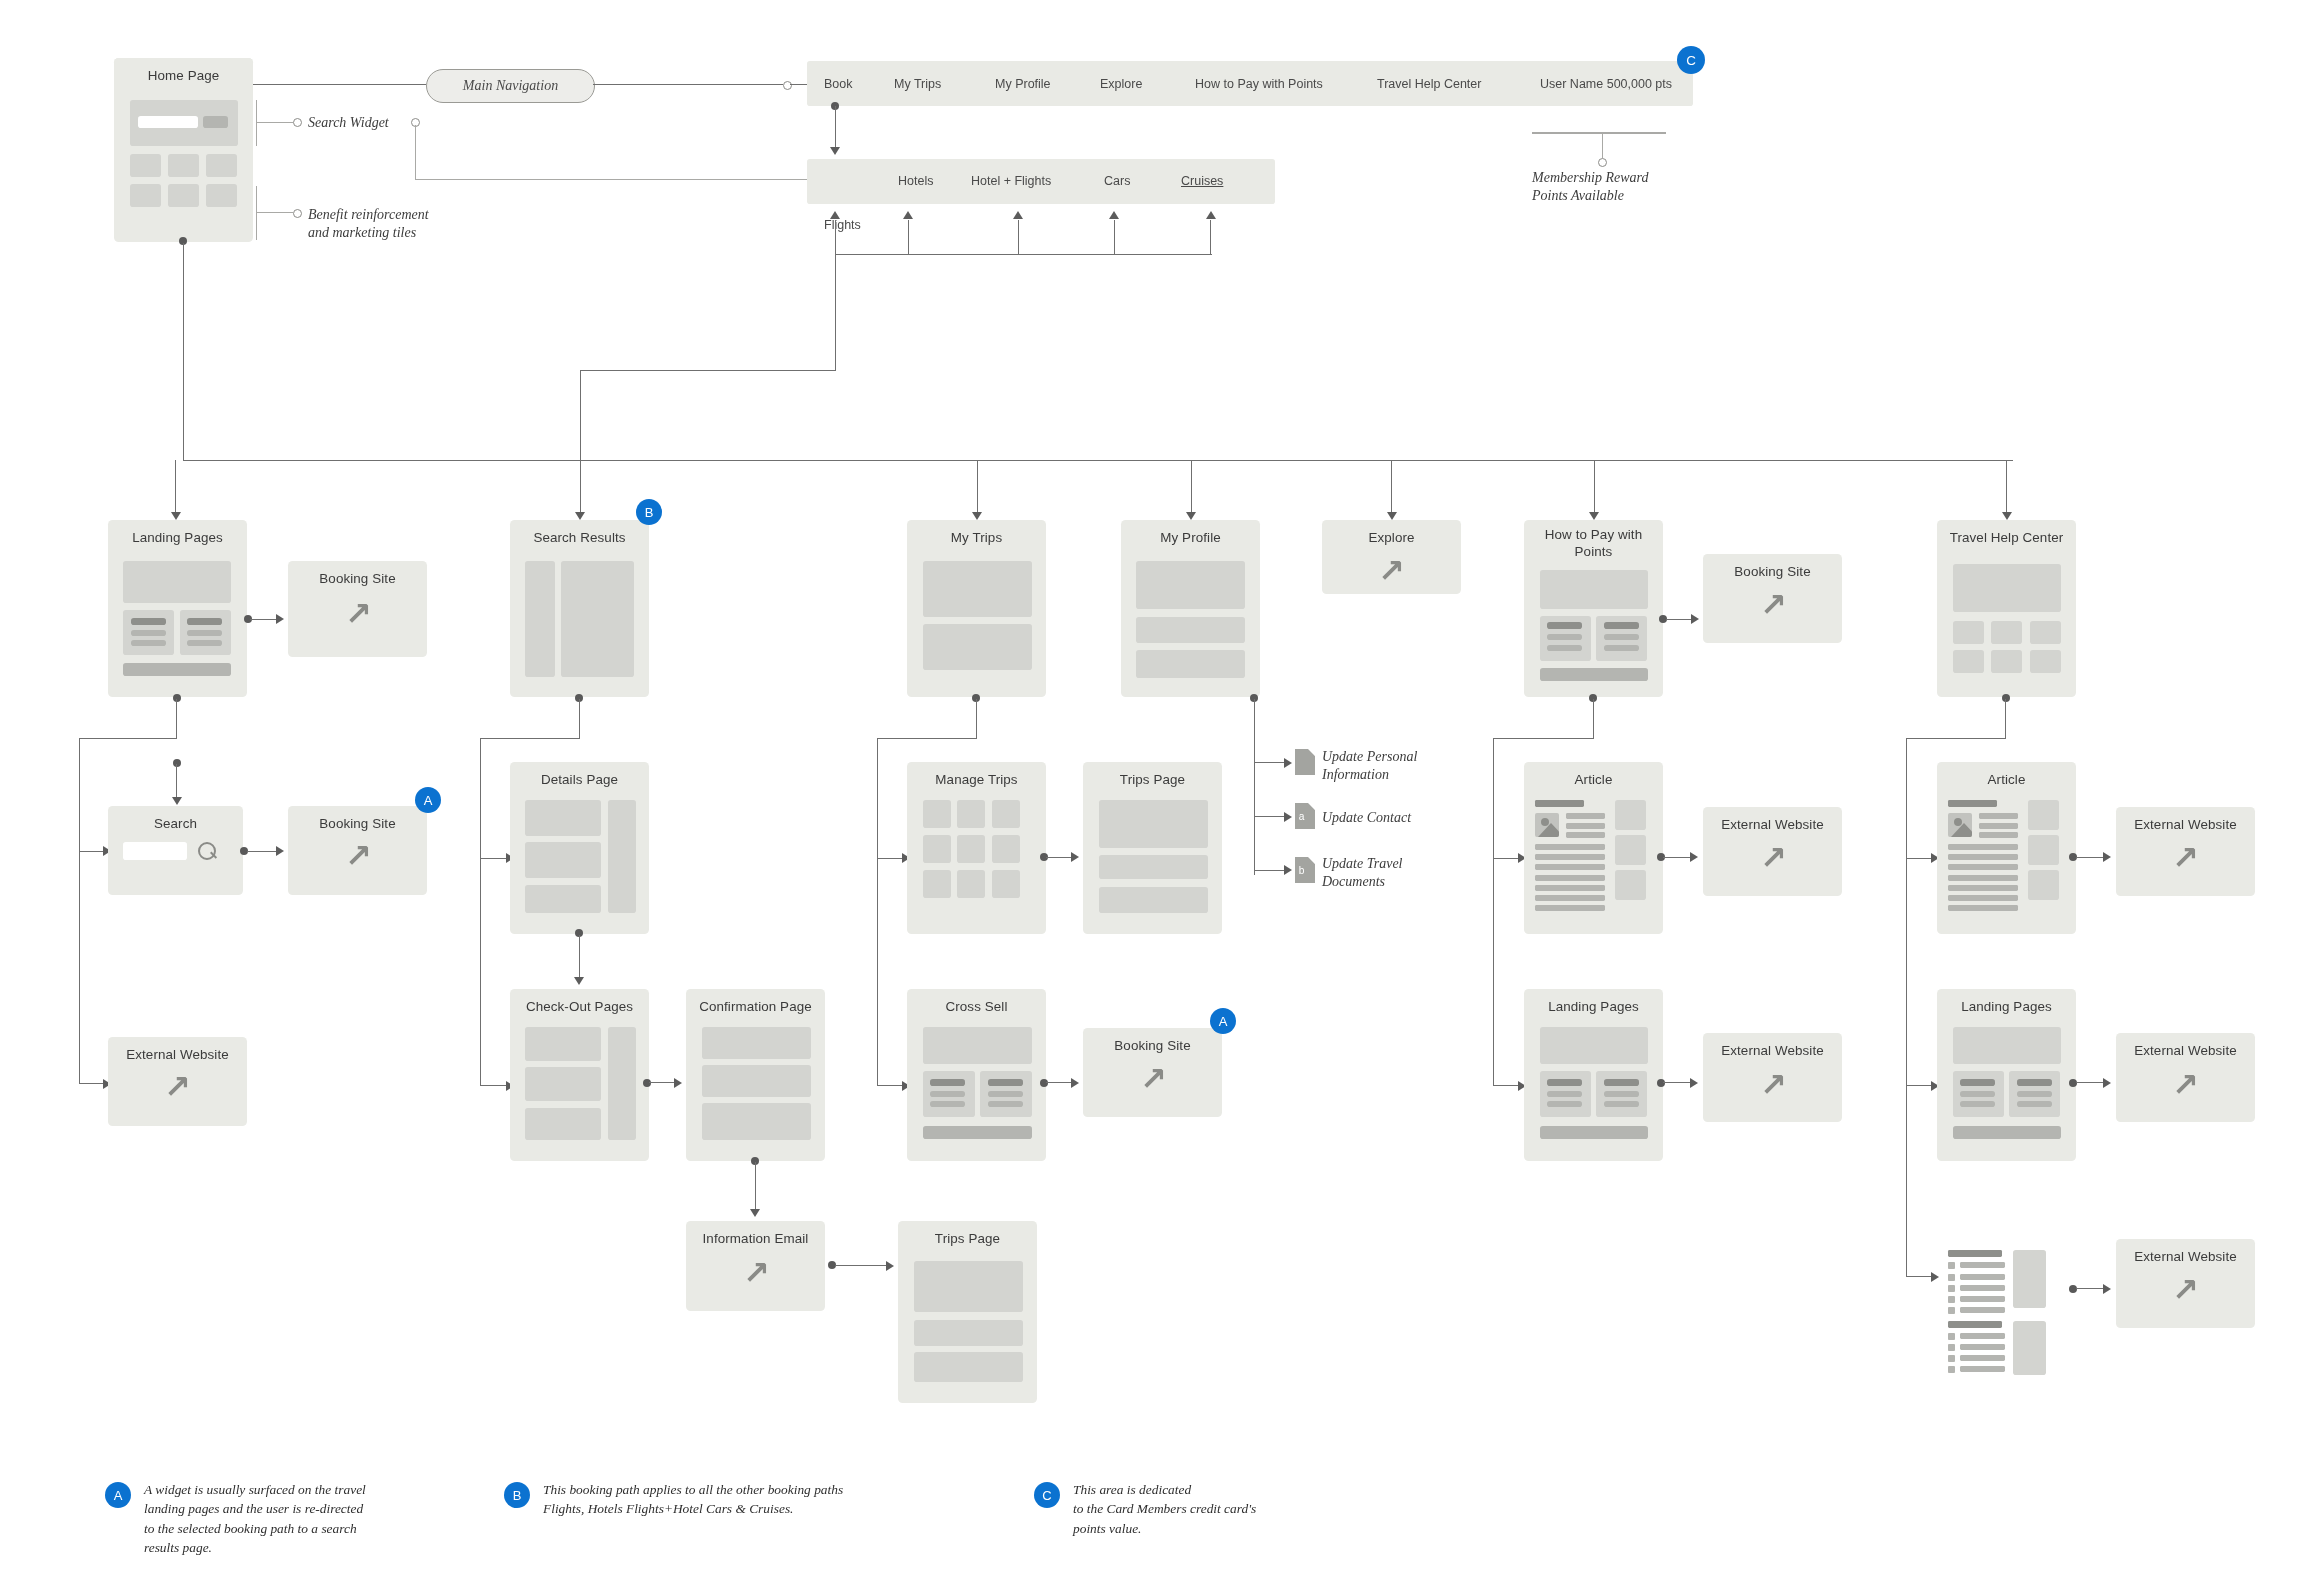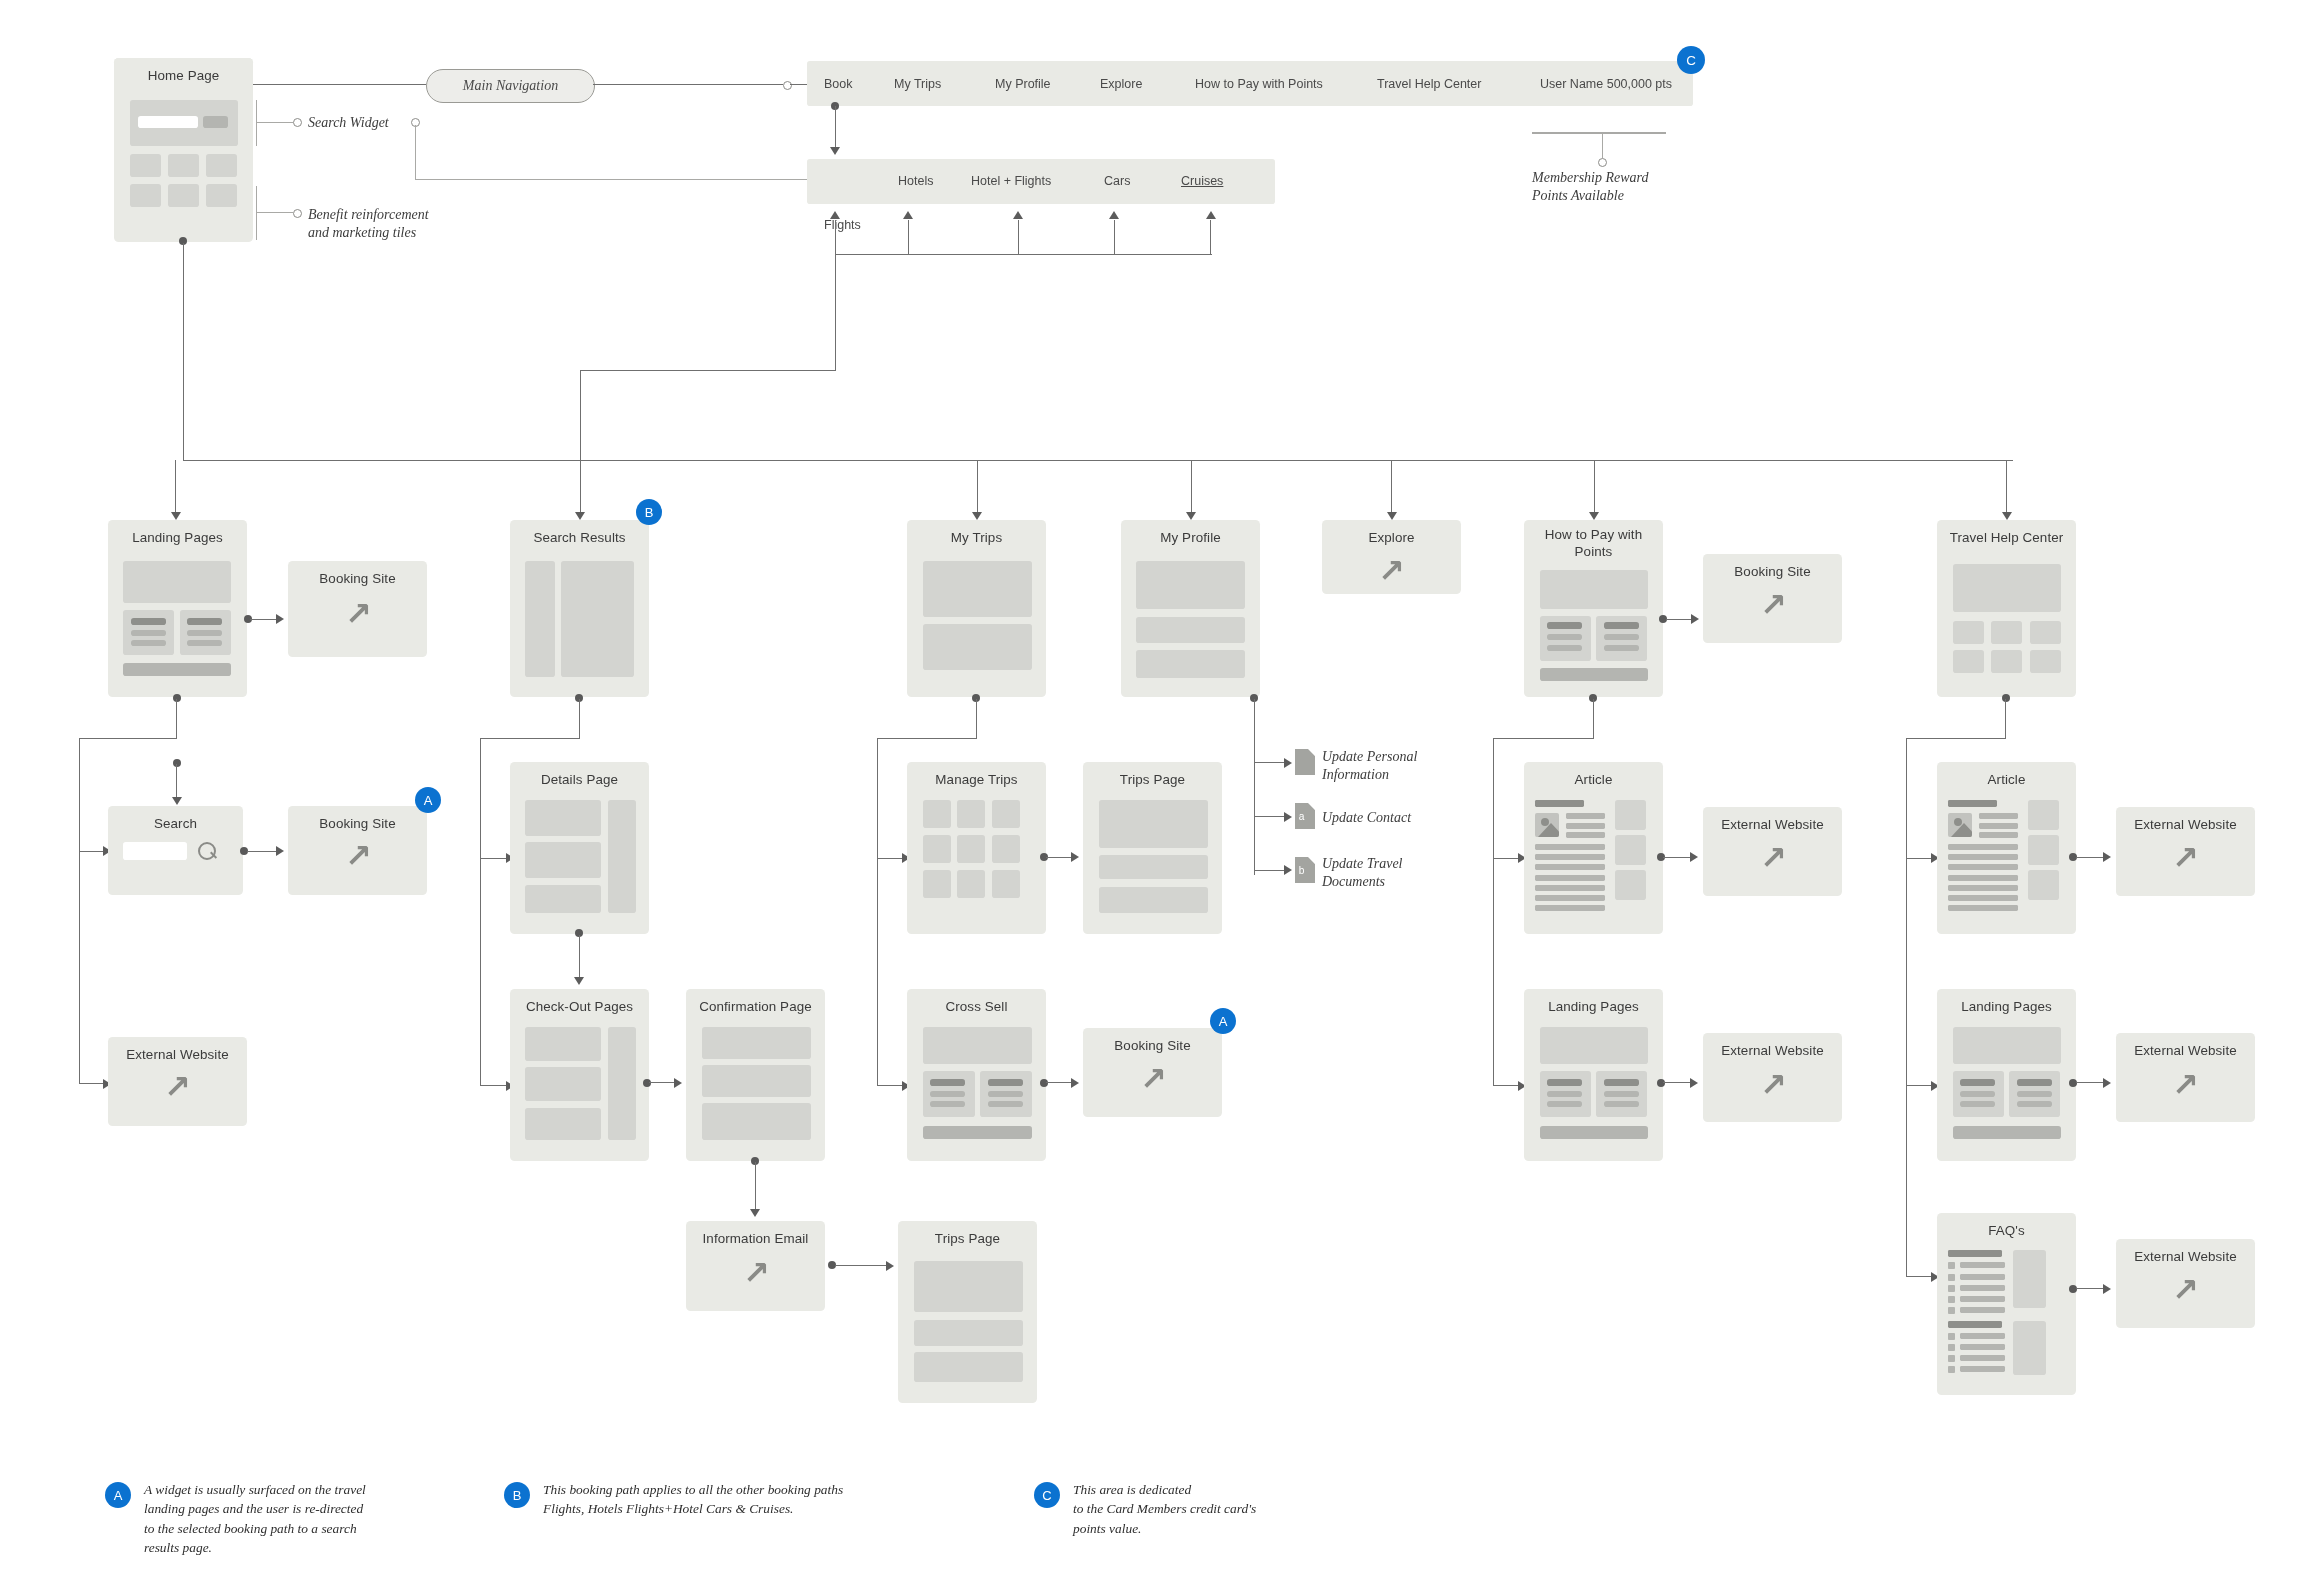--- a/index.html
+++ b/index.html
@@ -571,23 +571,20 @@
 
   <div class="dot" style="left:2069px;top:1079px;"></div>
   <div class="ln lnh" style="left:2076px;top:1082px;width:28px;"></div>
   <div class="ah right" style="left:2103px;top:1078px;"></div>
 
   <div class="node" style="left:2116px;top:1033px;width:139px;height:89px;">
     <div class="ttl">External Website</div>
   </div>
   <div class="extarrow" style="left:2172px;top:1069px;">↗</div>
 
-  <div class="node" style="left:1937px;top:1213px;width:139px;height:182px;">
-    <div class="ttl">FAQ's</div>
-  </div>
   <div class="tline hd" style="left:1948px;top:1250px;width:54px;"></div>
   <div class="bullet" style="left:1948px;top:1262px;"></div>
   <div class="tline" style="left:1960px;top:1262px;width:45px;"></div>
   <div class="bullet" style="left:1948px;top:1274px;"></div>
   <div class="tline" style="left:1960px;top:1274px;width:45px;"></div>
   <div class="bullet" style="left:1948px;top:1285px;"></div>
   <div class="tline" style="left:1960px;top:1285px;width:45px;"></div>
   <div class="bullet" style="left:1948px;top:1296px;"></div>
   <div class="tline" style="left:1960px;top:1296px;width:45px;"></div>
   <div class="bullet" style="left:1948px;top:1307px;"></div>

